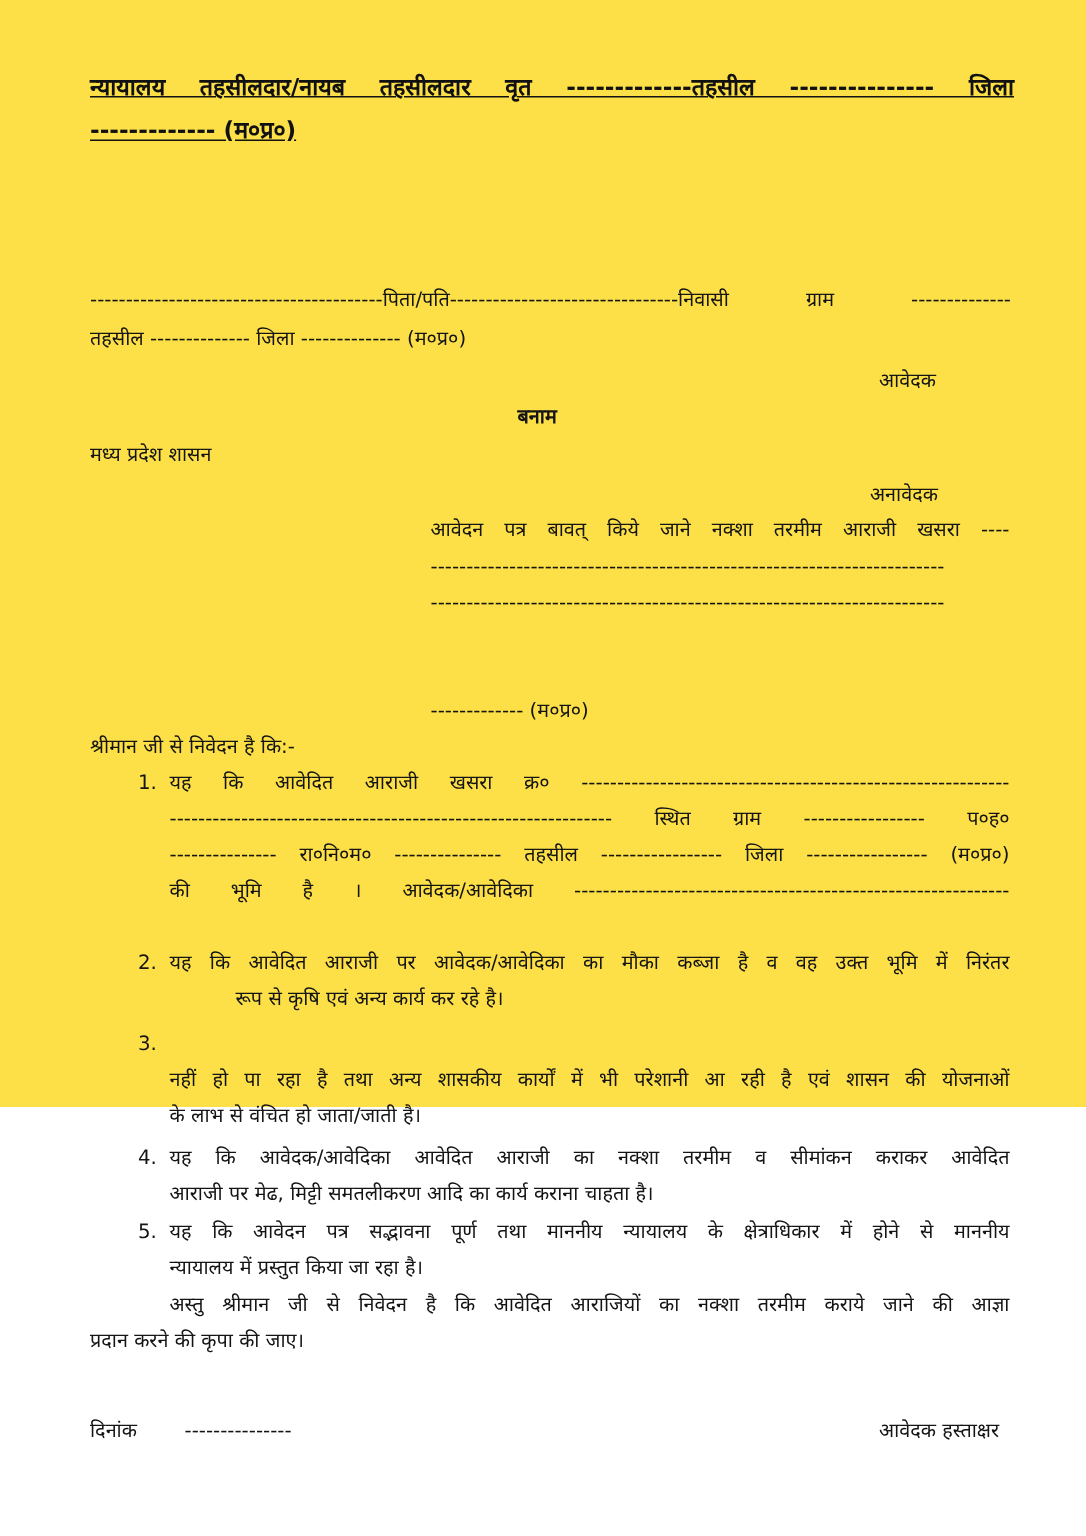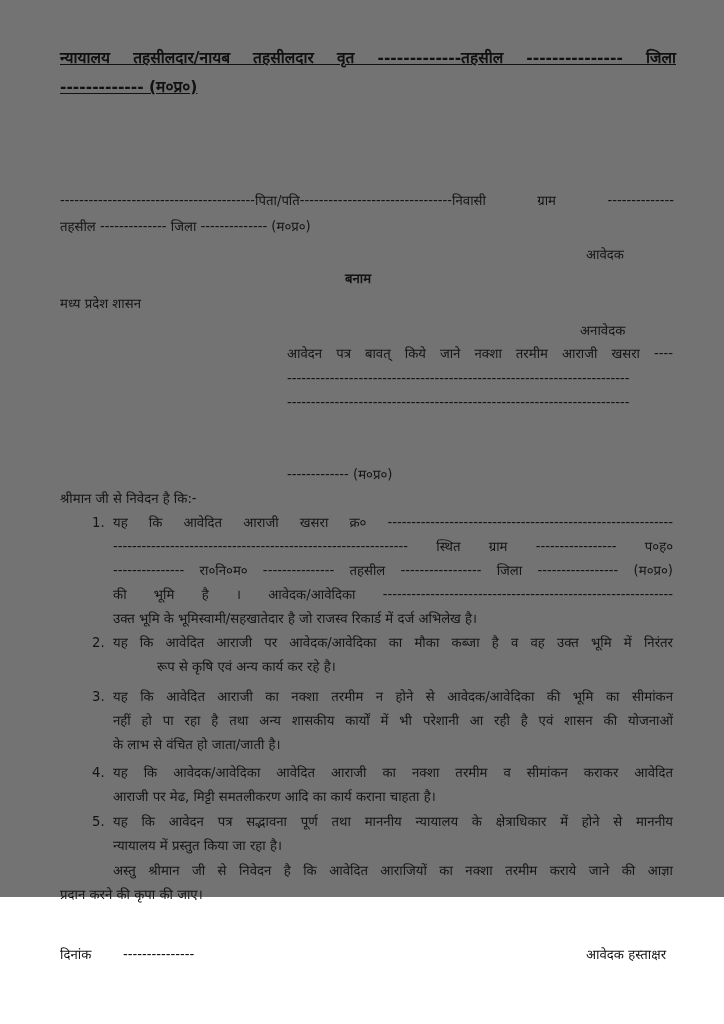--- a/index.html
+++ b/index.html
@@ -1,20 +1,20 @@
 <!DOCTYPE html>
 <html><head>
 <meta charset="utf-8">
 <style>
   html, body { margin: 0; padding: 0; background: #ffffff; }
   body {
     width: 724px; height: 1024px; position: relative; overflow: hidden;
     font-family: "DejaVu Sans", sans-serif; color: #111111;
   }
-  .page { position: absolute; left: 0; top: 0; width: 724px; height: 897px; background: #737373; }
+  .page { position: absolute; left: 0; top: 0; width: 724px; height: 738px; background: #fde047; }
   .line {
     position: absolute; white-space: nowrap; font-size: 13.2px; line-height: 18px;
     font-family: "DejaVu Sans", sans-serif; color: #141414;
   }
   .title {
     position: absolute; left: 60px; width: 616px; font-size: 15.5px; font-weight: bold;
     text-decoration: underline; white-space: nowrap; color: #111;
     font-family: "DejaVu Sans", sans-serif; line-height: 22px;
   }
   .bold { font-weight: bold; text-align: right; }
@@ -43,28 +43,26 @@
   <div class="line just" style="left:287px; width:386px; top:394px;">------------------------------------------------------------------------</div>
   <div class="line" style="left:287px; top:466px;">------------- (म०प्र०)</div>
 
   <div class="line" style="left:60px; top:490px;">श्रीमान जी से निवेदन है कि:-</div>
 
   <div class="num" style="left:92px; top:514px;">1.</div>
   <div class="line just" style="left:113px; width:560px; top:514px;">यह कि आवेदित आराजी खसरा क्र० ------------------------------------------------------------</div>
   <div class="line just" style="left:113px; width:560px; top:538px;">-------------------------------------------------------------- स्थित ग्राम ----------------- प०ह०</div>
   <div class="line just" style="left:113px; width:560px; top:562px;">--------------- रा०नि०म० --------------- तहसील ----------------- जिला ----------------- (म०प्र०)</div>
   <div class="line just" style="left:113px; width:560px; top:586px;">की भूमि है । आवेदक/आवेदिका -------------------------------------------------------------</div>
-  <div class="line" style="left:113px; top:610px;">उक्त भूमि के भूमिस्वामी/सहखातेदार है जो राजस्व रिकार्ड में दर्ज अभिलेख है।</div>
 
   <div class="num" style="left:92px; top:634px;">2.</div>
   <div class="line just" style="left:113px; width:560px; top:634px;">यह कि आवेदित आराजी पर आवेदक/आवेदिका का मौका कब्जा है व वह उक्त भूमि में निरंतर</div>
   <div class="line" style="left:113px; top:658px;margin-left:44px;">रूप से कृषि एवं अन्य कार्य कर रहे है।</div>
 
   <div class="num" style="left:92px; top:688px;">3.</div>
-  <div class="line just" style="left:113px; width:560px; top:688px;">यह कि आवेदित आराजी का नक्शा तरमीम न होने से आवेदक/आवेदिका की भूमि का सीमांकन</div>
   <div class="line just" style="left:113px; width:560px; top:712px;">नहीं हो पा रहा है तथा अन्य शासकीय कार्यों में भी परेशानी आ रही है एवं शासन की योजनाओं</div>
   <div class="line" style="left:113px; top:736px;">के लाभ से वंचित हो जाता/जाती है।</div>
 
   <div class="num" style="left:92px; top:764px;">4.</div>
   <div class="line just" style="left:113px; width:560px; top:764px;">यह कि आवेदक/आवेदिका आवेदित आराजी का नक्शा तरमीम व सीमांकन कराकर आवेदित</div>
   <div class="line" style="left:113px; top:788px;">आराजी पर मेढ, मिट्टी समतलीकरण आदि का कार्य कराना चाहता है।</div>
 
   <div class="num" style="left:92px; top:813px;">5.</div>
   <div class="line just" style="left:113px; width:560px; top:813px;">यह कि आवेदन पत्र सद्भावना पूर्ण तथा माननीय न्यायालय के क्षेत्राधिकार में होने से माननीय</div>
   <div class="line" style="left:113px; top:837px;">न्यायालय में प्रस्तुत किया जा रहा है।</div>

